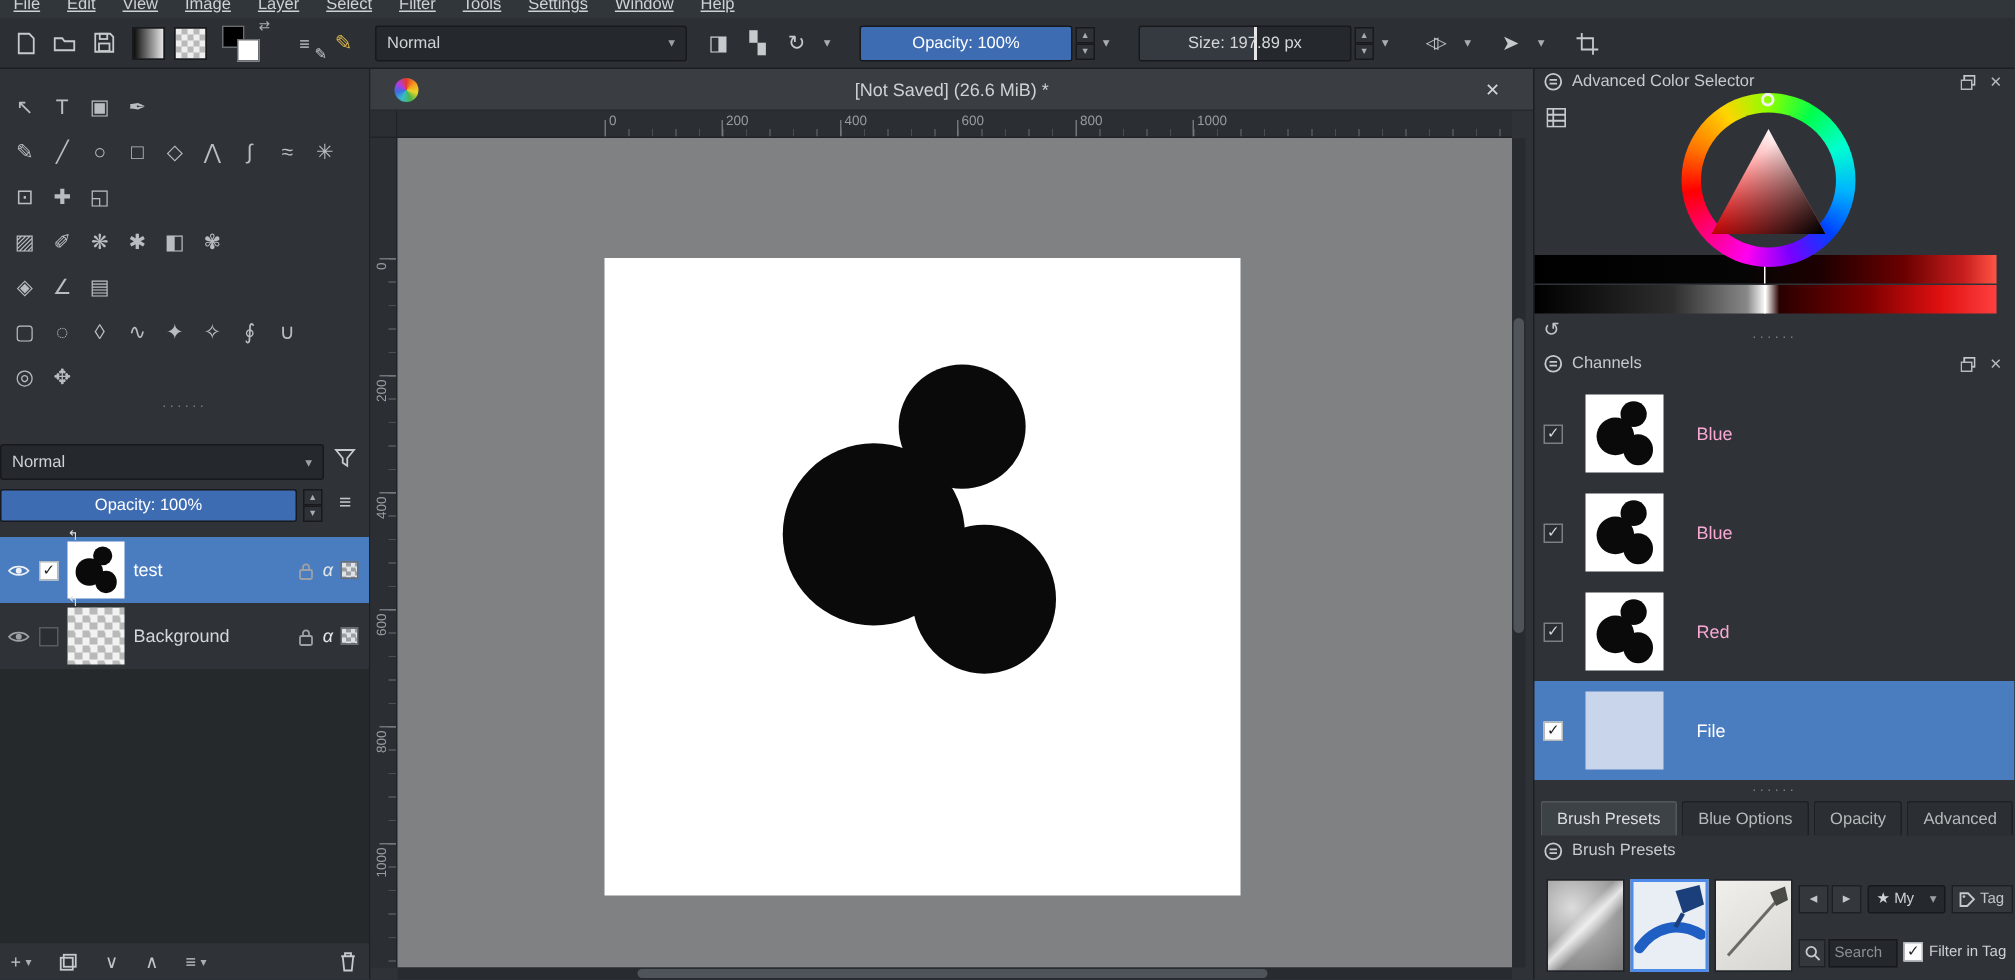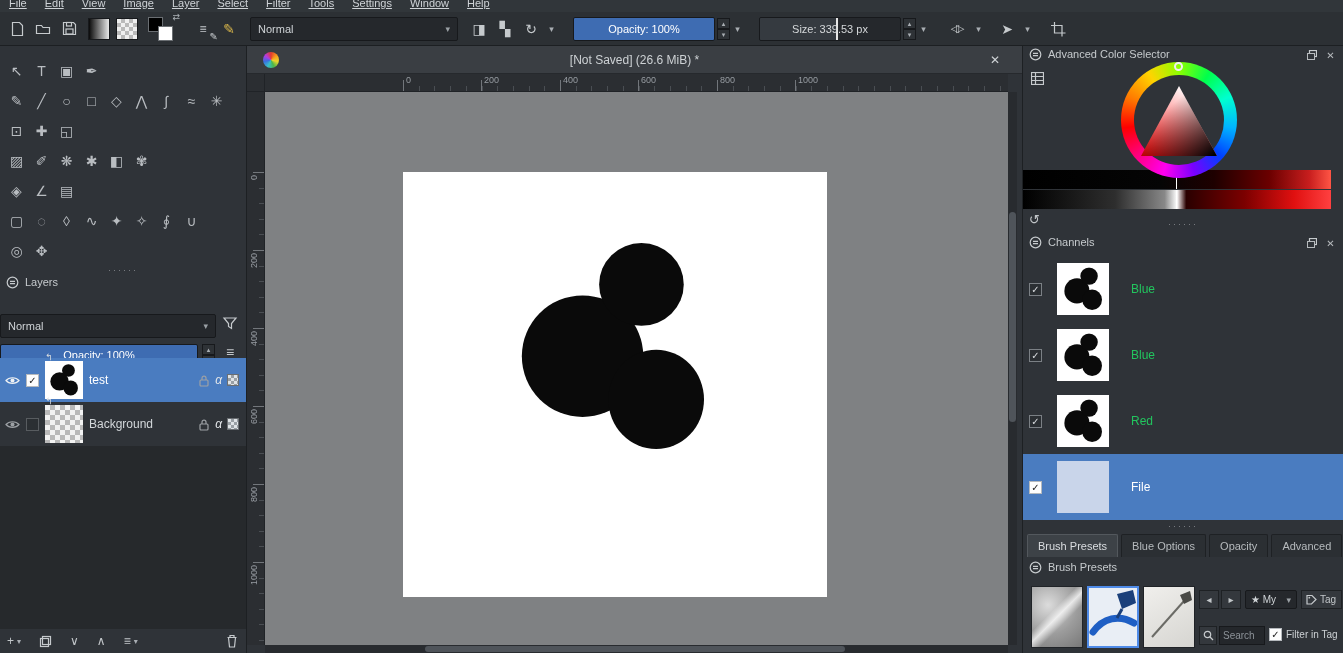--- a/index.html
+++ b/index.html
@@ -110,21 +110,21 @@
   #wheel .tri{position:absolute;left:16px;top:22px;}
   #wheel .ring-marker{position:absolute;left:50%;top:0;width:9px;height:9px;margin-left:-5px;border:2px solid #f0f0f0;border-radius:50%;}
   #acs-sync{position:absolute;left:6px;top:166px;font-size:13px;color:#c0c4c7;}
   #acs-handle{position:absolute;left:0;right:0;top:176px;}
   #channels-header{position:absolute;left:0;right:0;top:188px;}
   #channel-list{position:absolute;left:0;right:0;top:210px;}
   .channel-row{height:66px;display:flex;align-items:center;padding-left:6px;}
   .channel-row.selected{background:#4a7cc0;}
   .ch-thumb{width:52px;height:52px;background:#fff;margin-left:15px;display:flex;align-items:center;justify-content:center;flex:none;}
   .ch-thumb.alpha{background:#c9d5ea;}
-  .ch-label{margin-left:22px;font-size:12px;color:#22c55e;}
+  .ch-label{margin-left:22px;font-size:12px;color:#f9a8d4;}
   .channel-row.selected .ch-label{color:#fff;}
   #channels-handle{position:absolute;left:0;right:0;top:478px;}
   #docker-tabs{position:absolute;left:4px;top:488px;display:flex;gap:3px;}
   .dtab{height:23px;padding:0 10px;font-size:11px;line-height:22px;background:#2b2f33;border:1px solid #1e2124;border-bottom:none;color:#b6babd;border-radius:2px 2px 0 0;white-space:nowrap;}
   .dtab.active{background:#3d4247;color:#dadde0;border-color:#53585d;}
   #presets-header{position:absolute;left:0;right:0;top:513px;}
   .preset{position:absolute;width:52px;height:62px;border:1px solid #202327;top:540px;overflow:hidden;}
   #preset-1{left:8px;background:radial-gradient(circle at 32% 30%,#dcdcdc,#9c9c9c 55%,#787878),linear-gradient(135deg,transparent 40%,rgba(255,255,255,.75) 50%,transparent 62%);background-blend-mode:screen;}
   #preset-2{left:64px;border:2px solid #4f8be8;background:#e9eef5;}
   #preset-3{left:120px;background:linear-gradient(150deg,#f0efec,#d6d5d1);}
@@ -207,21 +207,21 @@
     <span>Opacity: 100%</span>
   </div>
   <span class="spin">
     <span>▴</span>
     <span>▾</span>
   </span>
   <span class="caret-btn">▾</span>
   <div id="size-slider" class="slider">
     <span class="fill"></span>
     <span class="handle"></span>
-    <span class="slabel">Size: 339.53 px</span>
+    <span class="slabel">Size: 197.89 px</span>
   </div>
   <span class="spin">
     <span>▴</span>
     <span>▾</span>
   </span>
   <span class="caret-btn">▾</span>
   <span class="tbtn wide" style="margin-left:10px">◁▷</span>
   <span class="caret-btn">▾</span>
   <span class="tbtn" style="margin-left:8px">➤</span>
   <span class="caret-btn">▾</span>
@@ -281,27 +281,20 @@
       <span class="tool">∪</span>
     </div>
     <div class="tool-row">
       <span class="tool">◎</span>
       <span class="tool">✥</span>
     </div>
   </div>
   <div id="toolbox-handle" class="dock-handle">······</div>
 
   <div id="layers-docker">
-    <div class="dheader">
-      <svg width="13" height="13">
-          <circle class="icon-stroke" cx="6.5" cy="6.5" r="5.3"></circle>
-          <path class="icon-stroke" d="M4 5.3h5M4 7.7h5"></path>
-        </svg>
-      <span>Layers</span>
-    </div>
     <div style="position:relative">
       <div id="layers-blend" class="dropdown">
         <span>Normal</span>
         <span class="dd-caret">▾</span>
       </div>
       <span id="layers-funnel">
         <svg width="16" height="15">
             <path class="icon-stroke" d="M2 2h12l-4.5 5.5v5l-3-2v-3z"></path>
           </svg>
       </span>

